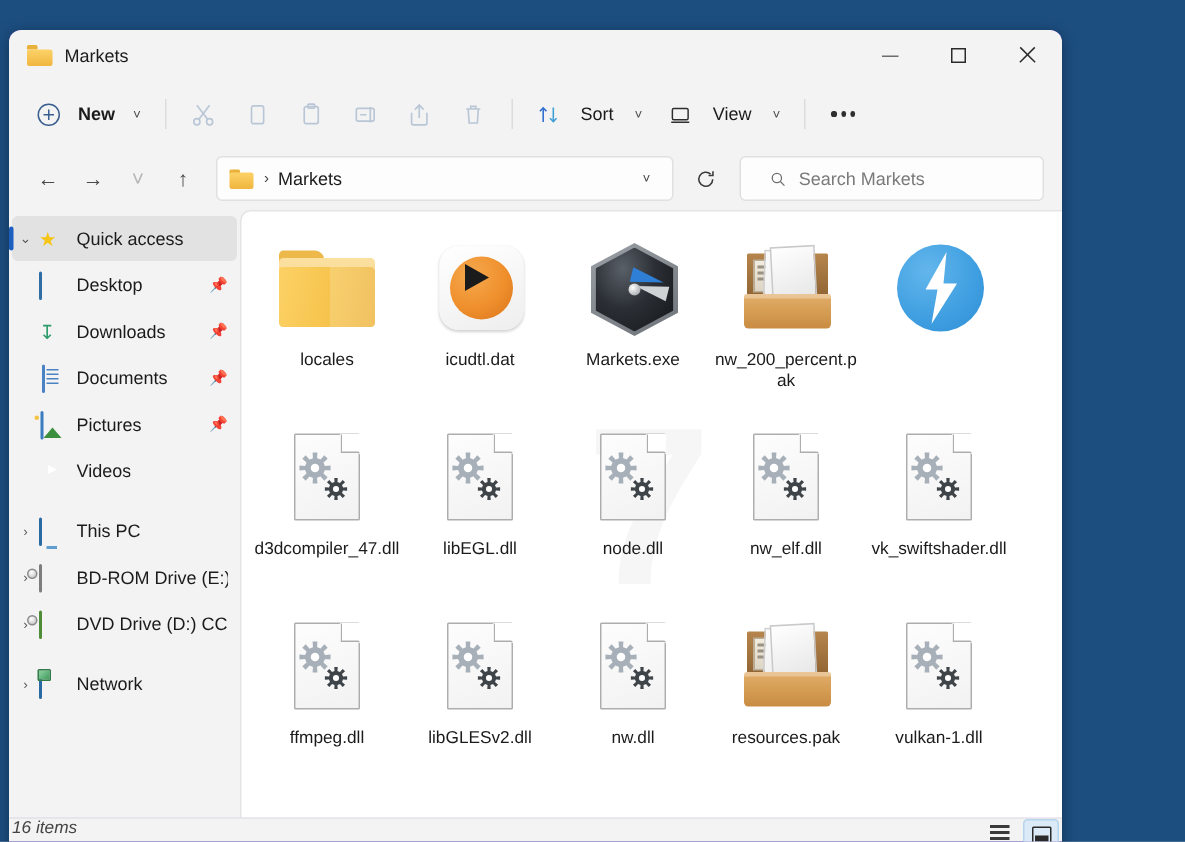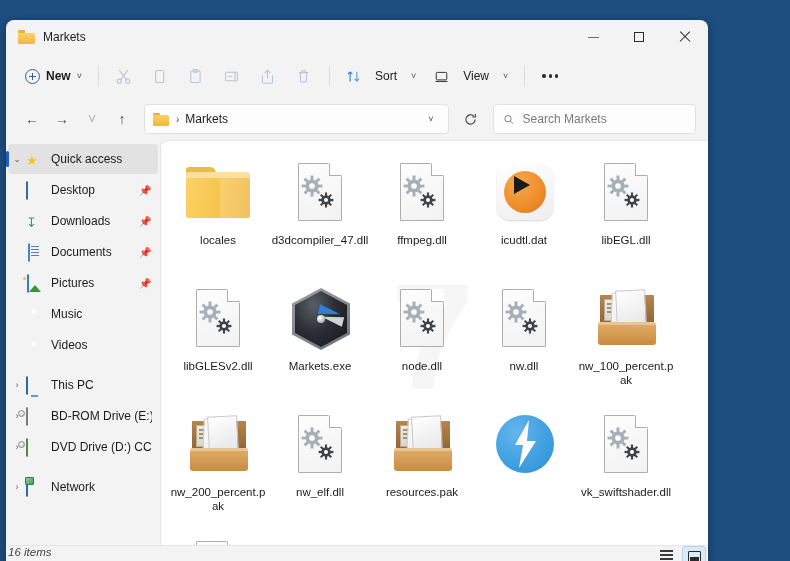--- a/index.html
+++ b/index.html
@@ -68,21 +68,21 @@
 
   
   #cmdbar {
     height: 44px; flex: 0 0 44px;
     background: #f3f3f3;
     display: flex; align-items: center;
     padding: 0 10px;
     gap: 0px;
   }
   .cmd-new {
-    display: flex; align-items: center; gap: 6px;
+    display: flex; align-items: center; gap: 12px;
     height: 30px; padding: 0 9px; border-radius: 4px; cursor: default;
   }
   .plus-circle {
     width: 15px; height: 15px; border: 1.3px solid #3a5f8f; border-radius: 50%;
     position: relative; flex: 0 0 15px;
   }
   .plus-circle:before, .plus-circle:after {
     content:""; position: absolute; background: #3a5f8f;
   }
   .plus-circle:before { left: 3px; top: 6.2px; width: 7px; height: 1.3px; }
@@ -133,21 +133,21 @@
   .addr-crumb { font-size: 12px; color: #1b1b1b; }
   .addr-right { margin-left: auto; display: flex; align-items: center; gap: 2px; }
   .addr-chev { width: 22px; height: 26px; display:flex;align-items:center;justify-content:center;color:#444;font-size:9px;}
   .refresh-btn {
     width: 30px; height: 30px; margin-left: 4px; border-radius: 4px;
     display: flex; align-items: center; justify-content: center;
   }
   #searchbox {
     flex: 0 0 203px; height: 30px; margin-left: 6px;
     background: #fdfdfd; border: 1px solid #e0e0e0; border-radius: 4px;
-    display: flex; align-items: center; padding: 0 9px; gap: 8px;
+    display: flex; align-items: center; padding: 0 19px; gap: 8px;
   }
   #search-input {
     border: none; outline: none; background: transparent;
     font-family: "Liberation Sans", sans-serif; font-size: 12px; color: #1b1b1b;
     width: 100%;
   }
   #search-input::placeholder { color: #7a7a7a; }
 
   
   #body { flex: 1 1 auto; display: flex; min-height: 0; background: #f3f3f3; }
@@ -254,20 +254,21 @@
     letter-spacing: 4px; font-family: "Liberation Sans", sans-serif;
     transform: translateY(-6px);
     white-space: nowrap;
   }
   #grid {
     position: relative;
     display: flex; flex-wrap: wrap;
     padding: 8px 4px 0 6px;
     align-content: flex-start;
     height: 100%;
+    flex-direction: column;
   }
   .cell {
     width: 102px; height: 126px;
     display: flex; flex-direction: column; align-items: center;
     padding-top: 8px;
     border-radius: 4px;
   }
   .cell-ico { width: 72px; height: 72px; position: relative; }
   .cell-lbl {
     margin-top: 4px; font-size: 11.5px; color: #1b1b1b; text-align: center;
@@ -593,25 +594,20 @@
             <span class="nav-pin" style="font-size: 10px; transform: none;">📌</span>
           </div>
           <div class="nav-item child">
             <span class="nav-exp"></span>
             <span class="nav-ico"><span class="i-pic"></span></span>
             <span class="nav-label">Pictures</span>
             <span class="nav-pin" style="font-size: 10px; transform: none;">📌</span>
           </div>
           <div class="nav-item child">
             <span class="nav-exp"></span>
-            <span class="nav-ico"><span class="i-music"></span></span>
-            <span class="nav-label">Music</span>
-          </div>
-          <div class="nav-item child">
-            <span class="nav-exp"></span>
             <span class="nav-ico"><span class="i-video"></span></span>
             <span class="nav-label">Videos</span>
           </div>
           <div class="grp-gap"></div>
           <div class="nav-item">
             <span class="nav-exp">›</span>
             <span class="nav-ico"><span class="i-pc"></span></span>
             <span class="nav-label">This PC</span>
           </div>
           <div class="nav-item">
@@ -773,32 +769,20 @@
                       <circle r="2.83" fill="#fff"></circle>
                     </g>
                     <g transform="translate(27,36)" fill="#3f4449">
                       <path d="M4.70,-0.97L7.41,-1.14L7.41,1.14L4.70,0.97L4.71,0.90L4.01,2.64L6.05,4.43L4.43,6.05L2.64,4.01L2.70,3.97L0.97,4.70L1.14,7.41L-1.14,7.41L-0.97,4.70L-0.90,4.71L-2.64,4.01L-4.43,6.05L-6.05,4.43L-4.01,2.64L-3.97,2.70L-4.70,0.97L-7.41,1.14L-7.41,-1.14L-4.70,-0.97L-4.71,-0.90L-4.01,-2.64L-6.05,-4.43L-4.43,-6.05L-2.64,-4.01L-2.70,-3.97L-0.97,-4.70L-1.14,-7.41L1.14,-7.41L0.97,-4.70L0.90,-4.71L2.64,-4.01L4.43,-6.05L6.05,-4.43L4.01,-2.64L3.97,-2.70Z"></path>
                       <circle r="2.03" fill="#fff"></circle>
                     </g>
                   </svg>
                 </div>
               </div>
               <div class="cell-lbl">nw.dll</div>
-            </div>
-            <div class="cell">
-              <div class="cell-ico">
-                <div class="ic-box">
-                  <div class="crate"></div>
-                  <div class="crate-in"></div>
-                  <div class="paper2"></div>
-                  <div class="paper1"></div>
-                  <div class="lid"></div>
-                </div>
-              </div>
-              <div class="cell-lbl">nw_100_percent.pak</div>
             </div>
             <div class="cell">
               <div class="cell-ico">
                 <div class="ic-box">
                   <div class="crate"></div>
                   <div class="crate-in"></div>
                   <div class="paper2"></div>
                   <div class="paper1"></div>
                   <div class="lid"></div>
                 </div>

